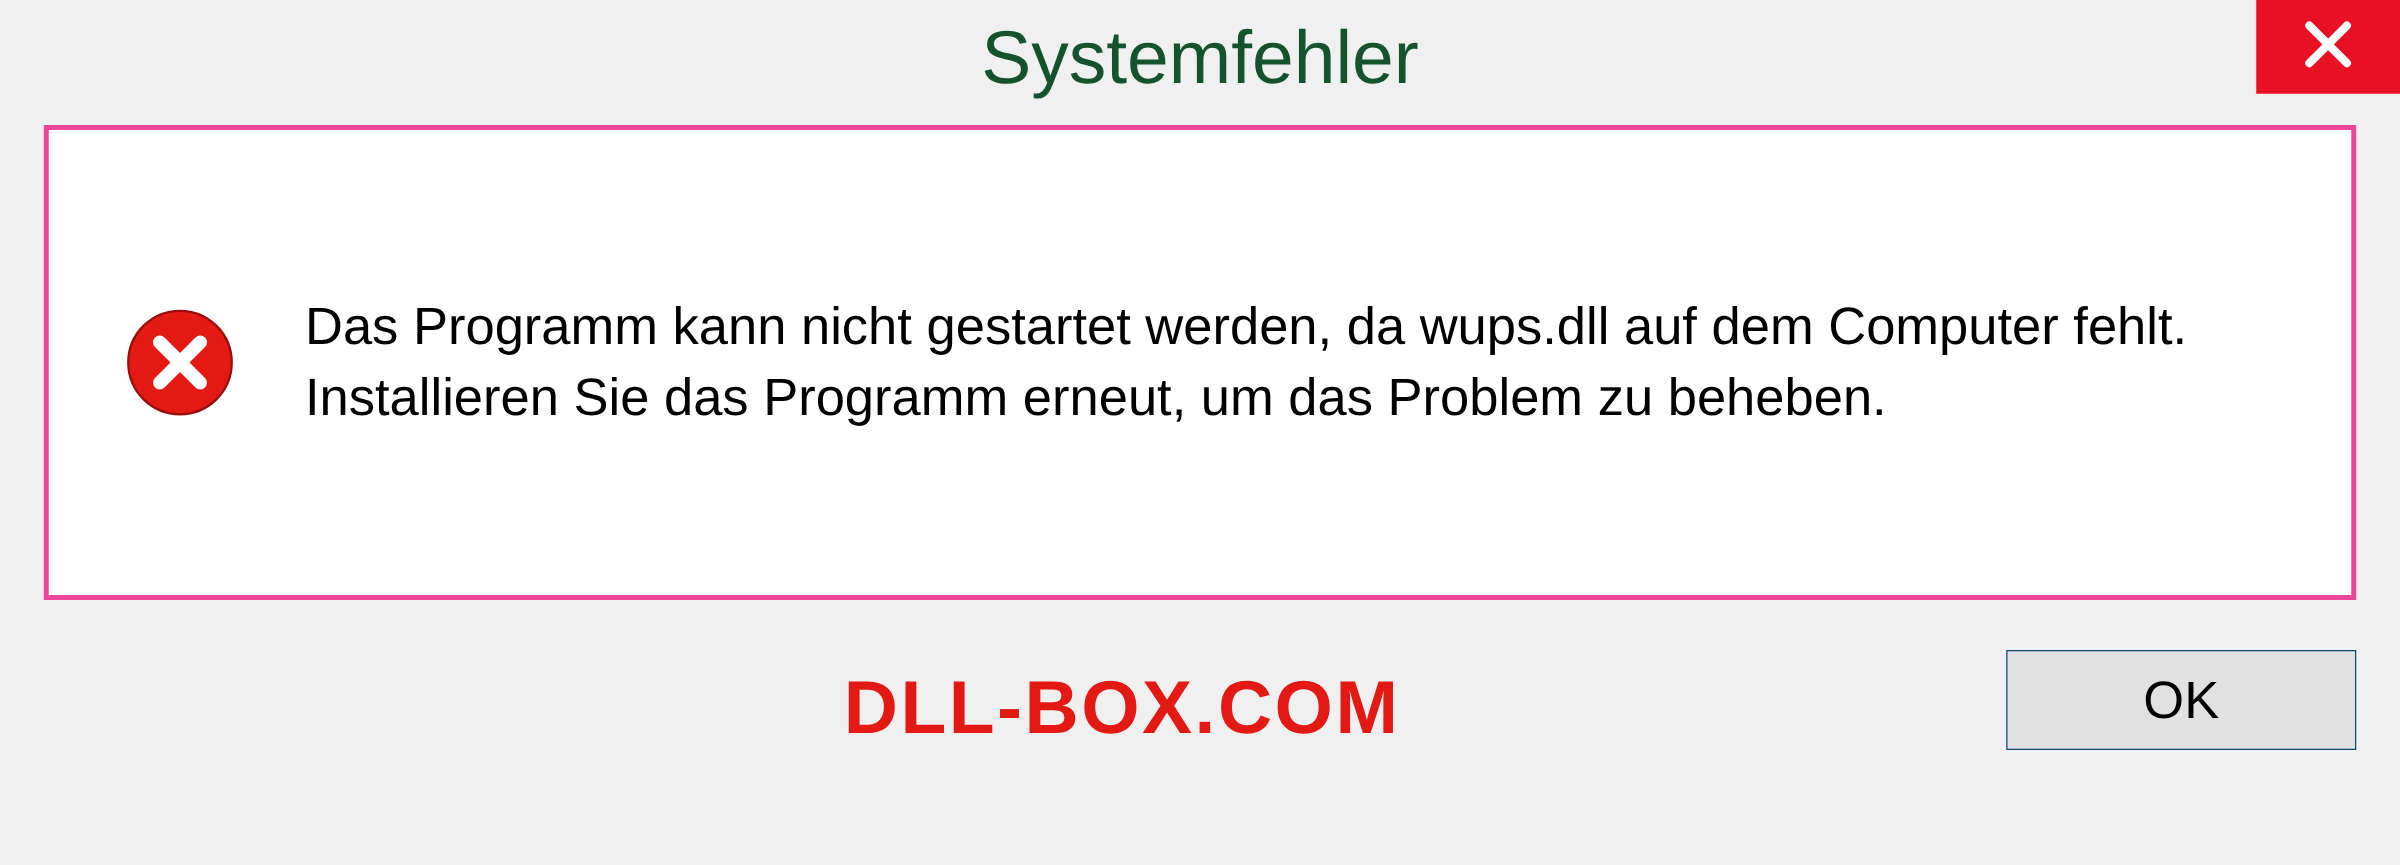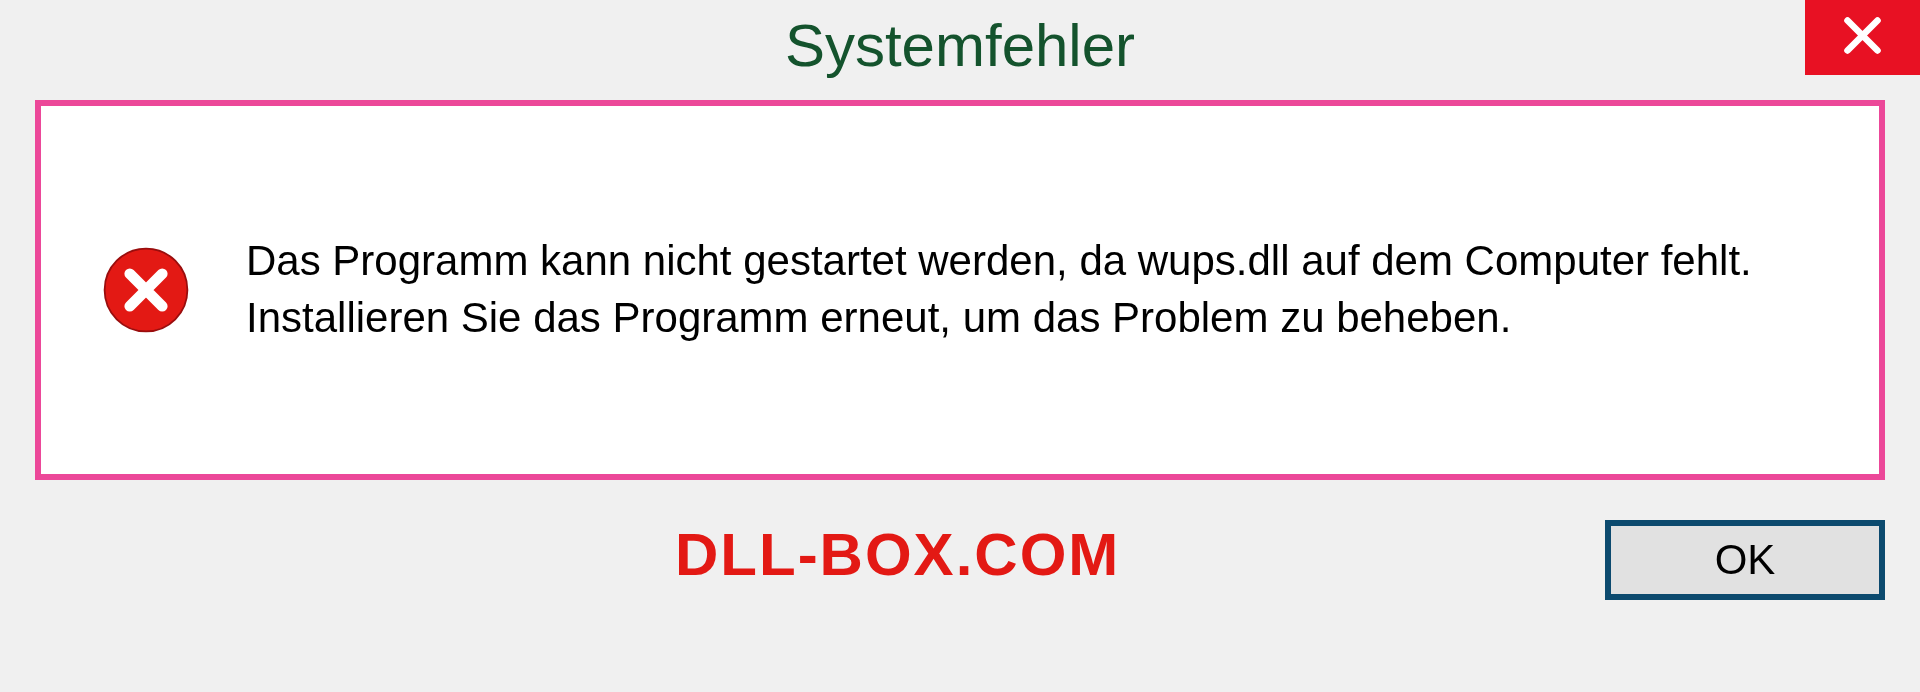--- a/index.html
+++ b/index.html
@@ -45,21 +45,21 @@
       justify-content: center;
       cursor: pointer;
     }
     .close-button svg {
       width: 45px;
       height: 45px;
     }
     .content-area {
       margin: 10px 35px 0 35px;
       background: #fff;
-      border: 6px solid #ec4899;
+      border: 4px solid #ec4899;
       height: 380px;
       display: flex;
       align-items: center;
       padding: 0 60px;
     }
     .error-icon {
       width: 90px;
       height: 90px;
       flex-shrink: 0;
       margin-right: 55px;
@@ -69,37 +69,37 @@
       height: 100%;
     }
     .message {
       font-size: 42px;
       line-height: 1.35;
       color: #000;
       font-weight: 400;
     }
     .footer {
       display: flex;
-      align-items: flex-start;
+      align-items: flex-end;
       justify-content: space-between;
       padding: 40px 35px 0 35px;
     }
     .watermark {
       font-size: 60px;
       font-weight: 900;
       color: #e31914;
       letter-spacing: 2px;
       font-family: Arial, Helvetica, sans-serif;
       margin-left: 640px;
     }
     .ok-button {
       width: 280px;
       height: 80px;
       background: #e1e1e1;
-      border: 6px solid #0c4a6e;
+      border: 1px solid #0c4a6e;
       font-size: 42px;
       font-family: "Segoe UI", Tahoma, sans-serif;
       cursor: pointer;
       color: #000;
     }
   </style>
 </head>
 <body>
 
 <div class="dialog">

